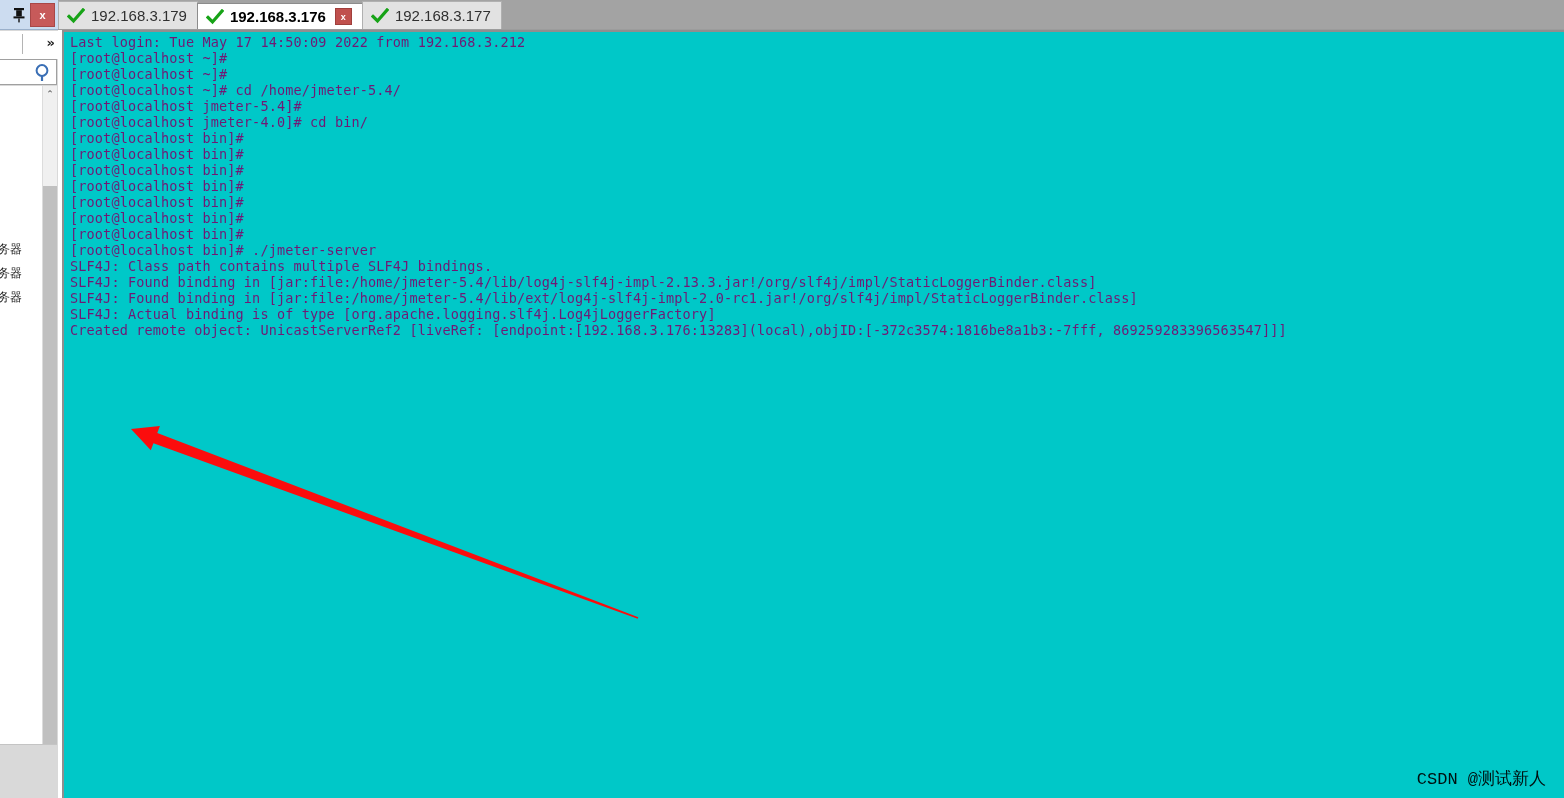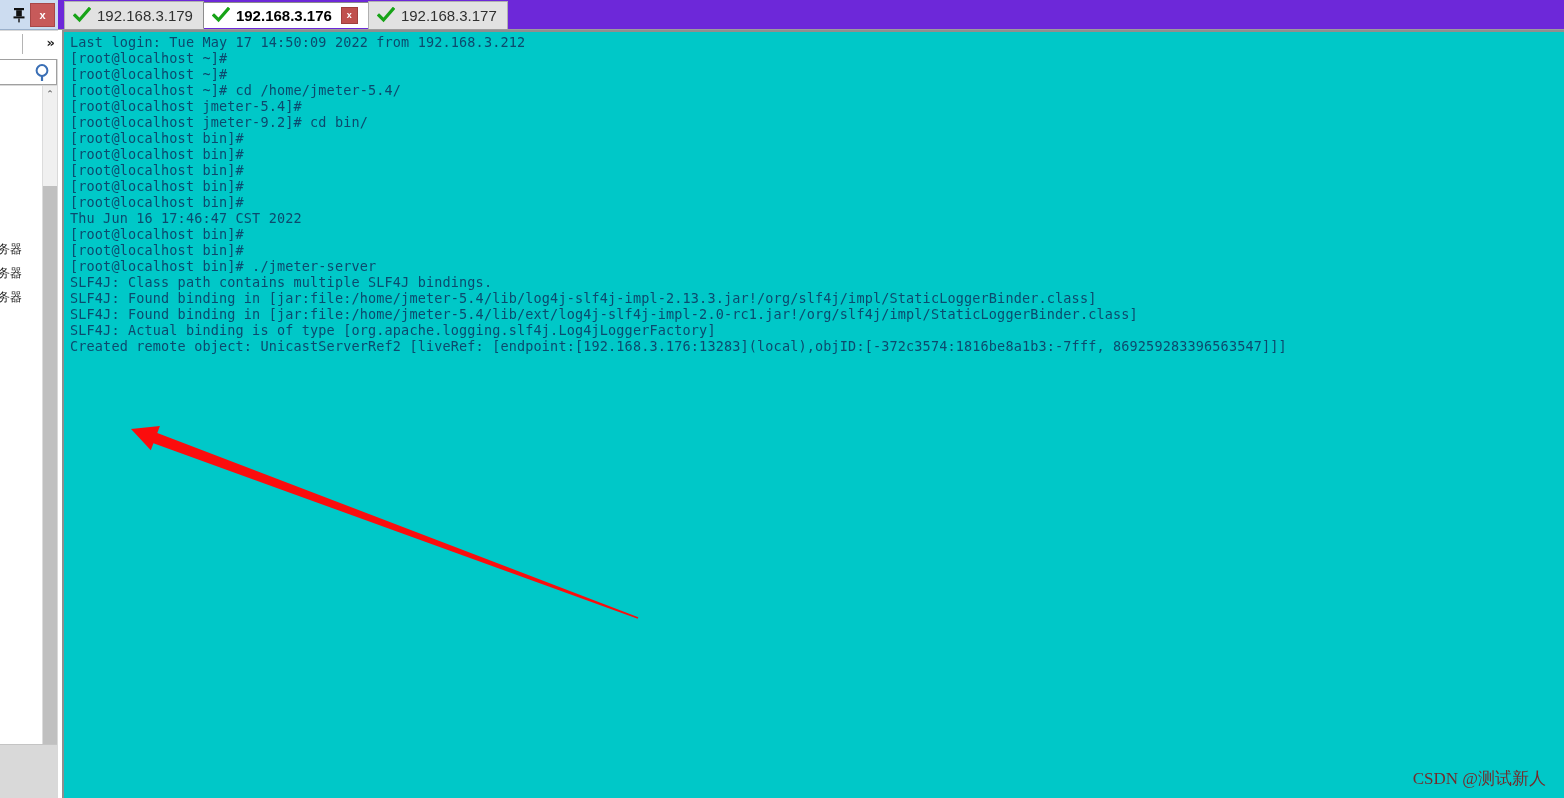--- a/index.html
+++ b/index.html
@@ -192,26 +192,26 @@
     box-sizing: border-box;
   }
 
   
   #tabbar {
     position: absolute;
     left: 58px;
     top: 0;
     width: 1506px;
     height: 30px;
-    background: #6d28d9;
+    background: #a3a3a3;
     border-bottom: 1px solid #9c9c9c;
     box-sizing: border-box;
     display: flex;
-    align-items: center;
-    padding-left: 6px;
+    align-items: flex-end;
+    padding-left: 0;
   }
   .tab {
     height: 28px;
     display: flex;
     align-items: center;
     padding: 0 10px 0 8px;
     background: #e2e2e2;
     border: 1px solid #b0b0b0;
     border-bottom: none;
     box-sizing: border-box;
@@ -269,43 +269,43 @@
     left: 6px;
     top: 2px;
     right: 0;
     bottom: 0;
   }
   .term-line {
     font-family: "DejaVu Sans Mono", monospace;
     font-size: 13.5px;
     line-height: 16px;
     height: 16px;
-    color: #0c4a6e;
+    color: #701a75;
     white-space: pre;
     letter-spacing: 0.15px;
   }
 
   
   #annotation-arrow {
     position: absolute;
     left: 58px;
     top: 30px;
     width: 1506px;
     height: 768px;
     pointer-events: none;
   }
 
   
   #watermark {
     position: absolute;
     right: 18px;
     bottom: 8px;
-    font-family: Liberation Serif, serif;
+    font-family: Liberation Mono, monospace;
     font-size: 17px;
-    color: #7f1d1d;
+    color: #000000;
     opacity: 0.92;
     white-space: nowrap;
   }
 </style>
 </head>
 <body>
 
 <div id="app">
 
   <div id="left-dock">
@@ -374,27 +374,26 @@
 
   </div>
 
   <div id="terminal-frame" style="background: rgb(0, 200, 200);">
     <div id="terminal" style="color: rgb(255, 255, 255);">
         <div class="term-line">Last login: Tue May 17 14:50:09 2022 from 192.168.3.212</div>
         <div class="term-line">[root@localhost ~]#</div>
         <div class="term-line">[root@localhost ~]#</div>
         <div class="term-line">[root@localhost ~]# cd /home/jmeter-5.4/</div>
         <div class="term-line">[root@localhost jmeter-5.4]#</div>
-        <div class="term-line">[root@localhost jmeter-9.2]# cd bin/</div>
-        <div class="term-line">[root@localhost bin]#</div>
-        <div class="term-line">[root@localhost bin]#</div>
-        <div class="term-line">[root@localhost bin]#</div>
-        <div class="term-line">[root@localhost bin]#</div>
-        <div class="term-line">[root@localhost bin]#</div>
-        <div class="term-line">Thu Jun 16 17:46:47 CST 2022</div>
+        <div class="term-line">[root@localhost jmeter-4.0]# cd bin/</div>
+        <div class="term-line">[root@localhost bin]#</div>
+        <div class="term-line">[root@localhost bin]#</div>
+        <div class="term-line">[root@localhost bin]#</div>
+        <div class="term-line">[root@localhost bin]#</div>
+        <div class="term-line">[root@localhost bin]#</div>
         <div class="term-line">[root@localhost bin]#</div>
         <div class="term-line">[root@localhost bin]#</div>
         <div class="term-line">[root@localhost bin]# ./jmeter-server</div>
         <div class="term-line">SLF4J: Class path contains multiple SLF4J bindings.</div>
         <div class="term-line">SLF4J: Found binding in [jar:file:/home/jmeter-5.4/lib/log4j-slf4j-impl-2.13.3.jar!/org/slf4j/impl/StaticLoggerBinder.class]</div>
         <div class="term-line">SLF4J: Found binding in [jar:file:/home/jmeter-5.4/lib/ext/log4j-slf4j-impl-2.0-rc1.jar!/org/slf4j/impl/StaticLoggerBinder.class]</div>
         <div class="term-line">SLF4J: Actual binding is of type [org.apache.logging.slf4j.Log4jLoggerFactory]</div>
         <div class="term-line">Created remote object: UnicastServerRef2 [liveRef: [endpoint:[192.168.3.176:13283](local),objID:[-372c3574:1816be8a1b3:-7fff, 869259283396563547]]]</div>
       </div>
     <div id="watermark">CSDN @测试新人</div>

